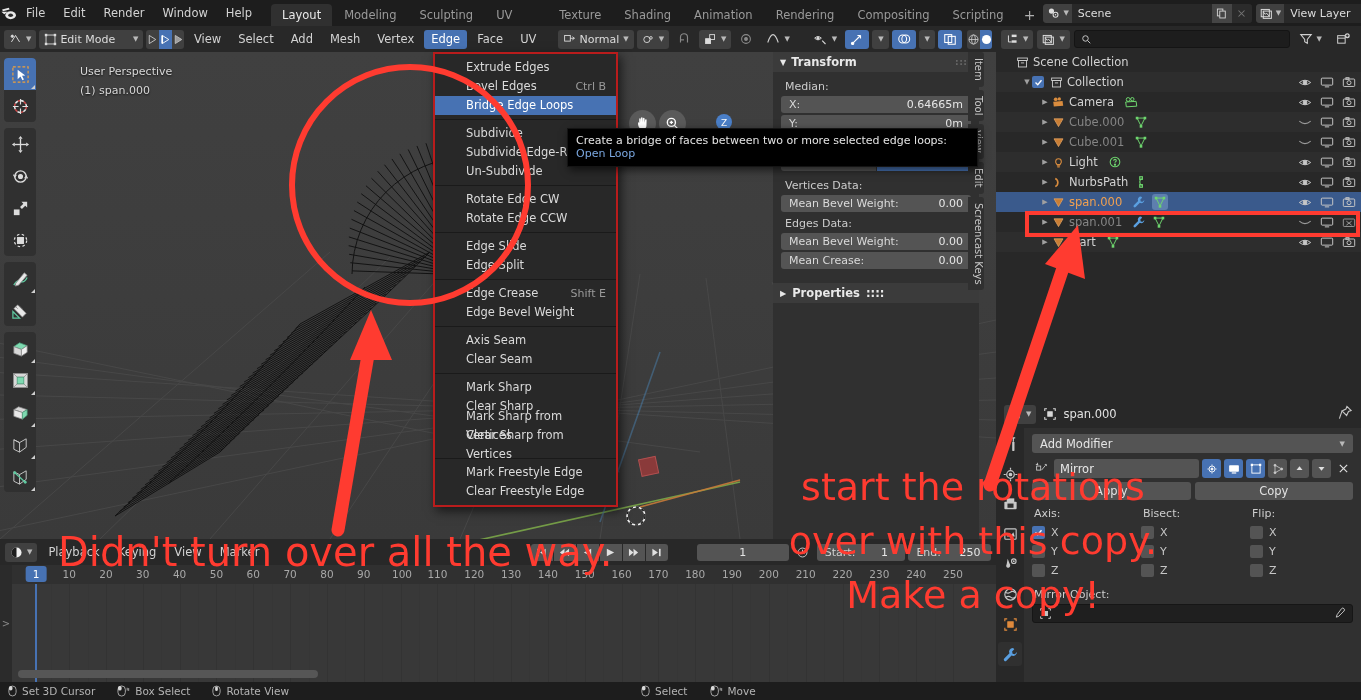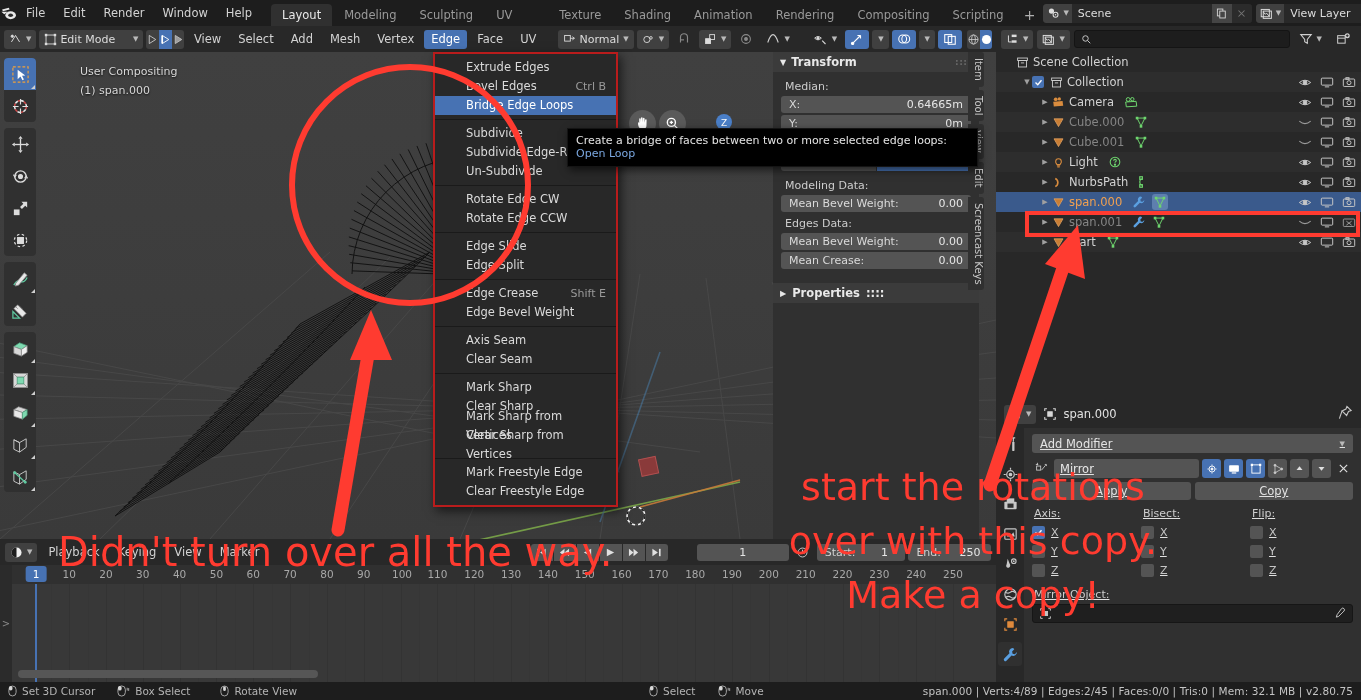--- a/index.html
+++ b/index.html
@@ -173,21 +173,21 @@
     background:#282828; display:flex; align-items:center; gap:7px; padding:0 8px;
   }
   #propeditor {
     position:absolute; left:996px; top:428px; width:365px; height:254px;
     background:#303030; display:flex;
   }
   #proptabs { width:28px; background:#282828; padding-top:4px; display:flex;
       flex-direction:column; align-items:center; gap:6px; }
   .ptab { width:24px; height:24px; display:flex; align-items:center; justify-content:center; border-radius:3px; }
   .ptab.on { background:#303030; }
-  #propbody { flex:1; padding:6px 8px;text-decoration:underline; }
+  #propbody { flex:1; padding:6px 8px; }
   .wide-dd {
     height:19px; background:#545454; border-radius:3px; display:flex; align-items:center;
     padding:0 8px; font-size:11.5px; color:#e4e4e4; justify-content:space-between; margin-bottom:6px;
   }
   .mod-head { display:flex; align-items:center; gap:3px; margin-bottom:4px; }
   .mod-name { flex:1; height:19px; background:#545454; border-radius:3px; display:flex;
      align-items:center; padding:0 6px; gap:5px; font-size:11.5px; color:#e8e8e8; }
   .mini { width:19px; height:19px; border-radius:3px; background:#4772b3;
      display:flex; align-items:center; justify-content:center; }
   .mini.off { background:#545454; }
@@ -614,21 +614,21 @@
       <path d="M470 490 L740 430" stroke="#7fae4a" opacity="0.85"></path>
       <path d="M600 470 L660 300" stroke="#4a7fae" opacity="0.5"></path>
       <path d="M640 455 L740 428" stroke="#c87a3a" opacity="0.9"></path>
     </g>
     <circle cx="636" cy="464" r="9" fill="none" stroke="#f0f0f0" stroke-width="1.6"></circle>
     <circle cx="636" cy="464" r="9" fill="none" stroke="#202020" stroke-width="1.6" stroke-dasharray="3 3"></circle>
     <rect x="640" y="406" width="17" height="17" fill="#8a3a3a" stroke="#b05050" stroke-width="1" transform="rotate(-12 648 414)"></rect>
   </svg>
 
   <div id="vptext">
-    <div>User Compositing</div>
+    <div>User Perspective</div>
     <div>(1) span.000</div>
   </div>
 
   <div class="nav-gizmo-btn" style="left:629px; top:58px;">
     <svg width="15" height="15" viewBox="0 0 16 16" fill="#ffffff">
         <path d="M5 13 C3 11 3 8 3.5 6.5 L4.5 7.5 L4.5 3.2 a.8.8 0 0 1 1.6 0 L6.1 7 L6.4 2.3 a.85.85 0 0 1 1.7 0 L8.2 7 L8.5 2.8 a.85.85 0 0 1 1.7 0 L10.3 7.2 L10.8 4.2 a.8.8 0 0 1 1.6 .2 L12.2 11 C12 13 10 13.8 8 13.8 Z"></path>
       </svg>
   </div>
   <div class="nav-gizmo-btn" style="left:659px; top:58px;">
     <svg width="15" height="15" viewBox="0 0 16 16" fill="none" stroke="#ffffff" stroke-width="1.5">
@@ -668,21 +668,21 @@
       <span>0m</span>
     </div>
     <div class="field">
       <span class="fl">Z:</span>
       <span>0.37996m</span>
     </div>
     <div class="twobtn">
       <div>Global</div>
       <div class="on">Local</div>
     </div>
-    <div class="sublabel">Modeling Data:</div>
+    <div class="sublabel">Vertices Data:</div>
     <div class="field">
       <span class="fl">Mean Bevel Weight:</span>
       <span>0.00</span>
     </div>
     <div class="sublabel">Edges Data:</div>
     <div class="field">
       <span class="fl">Mean Bevel Weight:</span>
       <span>0.00</span>
     </div>
     <div class="field">
@@ -1648,21 +1648,21 @@
     <span>Set 3D Cursor</span>
   </div>
   <div class="sb-item">
     <svg width="13" height="12" viewBox="0 0 14 13" fill="none" stroke="#b0b0b0" stroke-width="1">
         <rect x="1" y="1" width="8" height="11" rx="4"></rect>
         <rect x="1" y="1" width="4" height="5" rx="2" fill="#d8d8d8" stroke="none"></rect>
         <path d="M11 3 L11 6 M12.6 3.4 L12.6 6.4" stroke-width="1"></path>
       </svg>
     <span>Box Select</span>
   </div>
-  <div class="sb-item" style="margin-left:8px;">
+  <div class="sb-item" style="">
     <svg width="9" height="12" viewBox="0 0 10 13" fill="none" stroke="#b0b0b0" stroke-width="1">
         <rect x="1" y="1" width="8" height="11" rx="4"></rect>
         <rect x="3.5" y="1.5" width="3" height="5" rx="1.5" fill="#d8d8d8" stroke="none"></rect>
       </svg>
     <span>Rotate View</span>
   </div>
   <div class="sb-item" style="margin-left:330px;">
     <svg width="9" height="12" viewBox="0 0 10 13" fill="none" stroke="#b0b0b0" stroke-width="1">
         <rect x="1" y="1" width="8" height="11" rx="4"></rect>
         <rect x="1" y="1" width="4" height="5" rx="2" fill="#d8d8d8" stroke="none"></rect>
@@ -1670,21 +1670,20 @@
     <span>Select</span>
   </div>
   <div class="sb-item">
     <svg width="13" height="12" viewBox="0 0 14 13" fill="none" stroke="#b0b0b0" stroke-width="1">
         <rect x="1" y="1" width="8" height="11" rx="4"></rect>
         <rect x="1" y="1" width="4" height="5" rx="2" fill="#d8d8d8" stroke="none"></rect>
         <path d="M11 3 L11 6 M12.6 3.4 L12.6 6.4" stroke-width="1"></path>
       </svg>
     <span>Move</span>
   </div>
-  <div class="sb-right">span.000 | Verts:4/89 | Edges:2/45 | Faces:0/0 | Tris:0 | Mem: 32.1 MB | v2.80.75</div>
 </div>
 
 <svg class="annosvg">
 
   <circle cx="410" cy="185" r="118" fill="none" stroke="#ff3b30" stroke-width="6"></circle>
 
   <g>
     <path d="M338 530 L368 355" stroke="#ff3b30" stroke-width="13" stroke-linecap="round" fill="none"></path>
     <path d="M371 310 L392 360 L350 360 Z" fill="#ff3b30"></path>
   </g>

